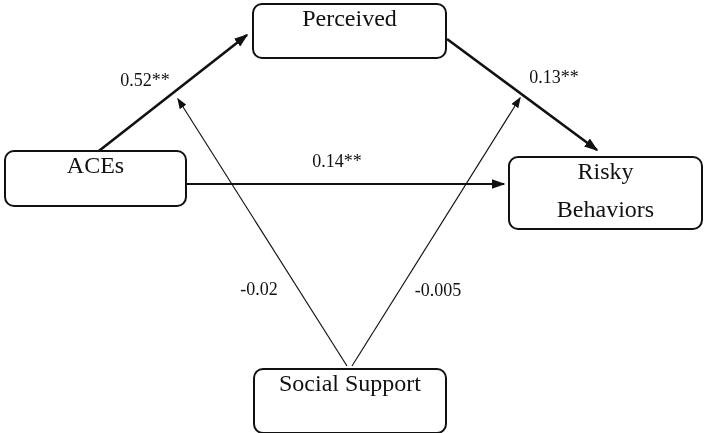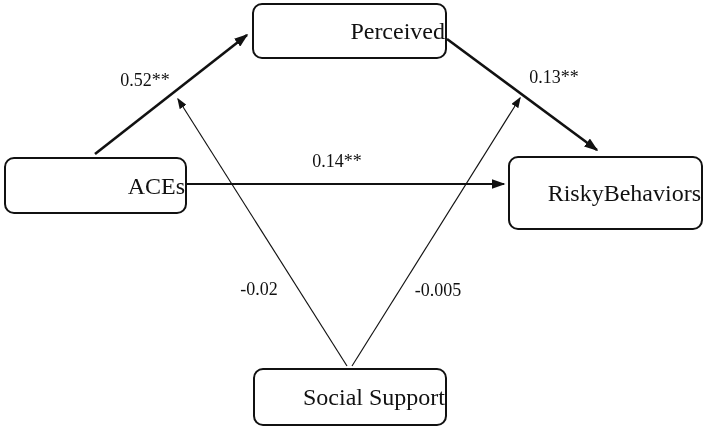--- a/index.html
+++ b/index.html
@@ -33,24 +33,25 @@
     stroke: #111111;
     stroke-width: 1.15;
   }
   .node {
     position: absolute;
     box-sizing: border-box;
     border: 2.4px solid #111111;
     border-radius: 10px;
     background: #ffffff;
     display: flex;
-    flex-direction: row;
+    flex-direction: column;
     align-items: center;
-    justify-content: flex-end;
+    justify-content: flex-start;
     text-align: center;
+    gap: 12px;
   }
   .node .node-line {
     font-size: 24px;
     line-height: 26px;
     white-space: nowrap;
   }
   .coef {
     position: absolute;
     transform: translate(-50%, -50%);
     font-size: 18px;
@@ -78,34 +79,34 @@
 
     <line class="thick" x1="447" y1="39" x2="597" y2="150" marker-end="url(#arrow-big)"></line>
 
     <line class="mid" x1="187" y1="184" x2="504" y2="184" marker-end="url(#arrow-big)"></line>
 
     <line class="thin" x1="347" y1="366" x2="178" y2="99" marker-end="url(#arrow-small)"></line>
 
     <line class="thin" x1="352" y1="366" x2="520" y2="98" marker-end="url(#arrow-small)"></line>
   </svg>
 
-  <div class="node" style="left:4px; top:157px; width:183px; height:57px;">
+  <div class="node" style="left:4px; top:150px; width:183px; height:57px;">
     <div class="node-line">ACEs</div>
   </div>
 
   <div class="node" style="left:252px; top:3px; width:195px; height:56px;">
     <div class="node-line">Perceived</div>
   </div>
 
   <div class="node" style="left:508px; top:156px; width:195px; height:74px;">
     <div class="node-line">Risky</div>
     <div class="node-line">Behaviors</div>
   </div>
 
-  <div class="node" style="left:253px; top:368px; width:194px; height:58px;">
+  <div class="node" style="left:253px; top:368px; width:194px; height:66px;">
     <div class="node-line">Social Support</div>
   </div>
 
   <div class="coef" style="left:145px; top:80px;">0.52**</div>
 
   <div class="coef" style="left:554px; top:77px;">0.13**</div>
 
   <div class="coef" style="left:337px; top:161px;">0.14**</div>
 
   <div class="coef" style="left:259px; top:289px;">-0.02</div>

